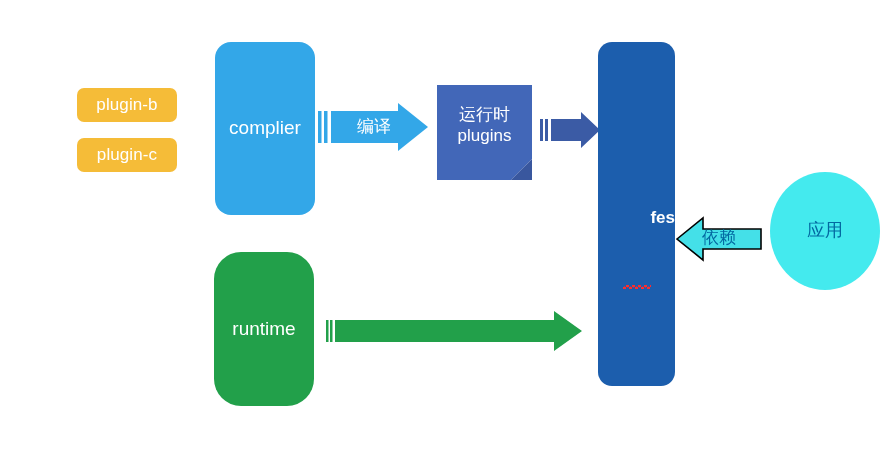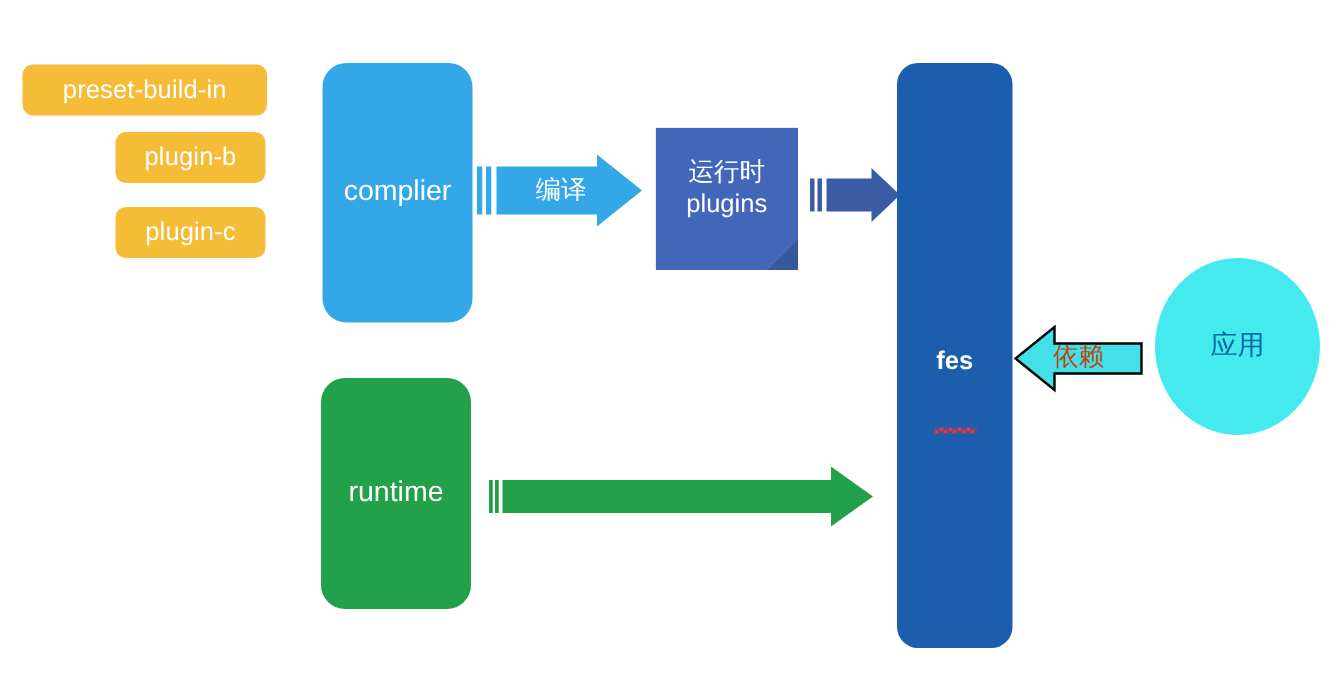--- a/index.html
+++ b/index.html
@@ -46,29 +46,30 @@
   
   #box-complier {
     left: 215px; top: 42px; width: 100px; height: 173px;
     background: #33A7E8;
     border-radius: 16px;
     font-size: 19px;
   }
   #box-runtime {
     left: 214px; top: 252px; width: 100px; height: 154px;
     background: #22A04A;
-    border-radius: 16px;
+    border-radius: 27px;
     font-size: 19px;
   }
   #box-fes {
-    left: 598px; top: 42px; width: 77px; height: 390px;
+    left: 598px; top: 42px; width: 77px; height: 344px;
     background: #1C5EAD;
     border-radius: 14px;
     font-size: 17px;
     font-weight: 600;
+    justify-content: flex-end;
   }
   #box-fes .txt {
     position: relative;
     top: 4px;
   }
   
   .spellwave {
     position: absolute;
     left: 50%;
     transform: translateX(-50%);
@@ -105,39 +106,36 @@
   .arrow-label {
     position: absolute;
     display: flex;
     align-items: center;
     justify-content: center;
     font-size: 17px;
     white-space: nowrap;
   }
 
   #arrow-compile-label { left: 348px; top: 113px; width: 52px; height: 26px; color: #ffffff; text-align: center; }
-  #arrow-depend-label  { left: 694px; top: 225px; width: 50px; height: 24px; color: #c2410c; }
+  #arrow-depend-label  { left: 694px; top: 225px; width: 50px; height: 24px; color: #0369a1; }
 
   
   #ellipse-app {
     left: 770px; top: 172px; width: 110px; height: 118px;
     background: #44EAEE;
     border-radius: 50%;
     color: #0369a1;
     font-size: 18px;
   }
 </style>
 </head>
 <body>
 
 <div id="canvas">
 
-  <div class="node chip" id="chip-preset">
-    <span class="txt">preset-build-in</span>
-  </div>
 
   <div class="node chip" id="chip-b">
     <span class="txt">plugin-b</span>
   </div>
 
   <div class="node chip" id="chip-c">
     <span class="txt">plugin-c</span>
   </div>
 
 

